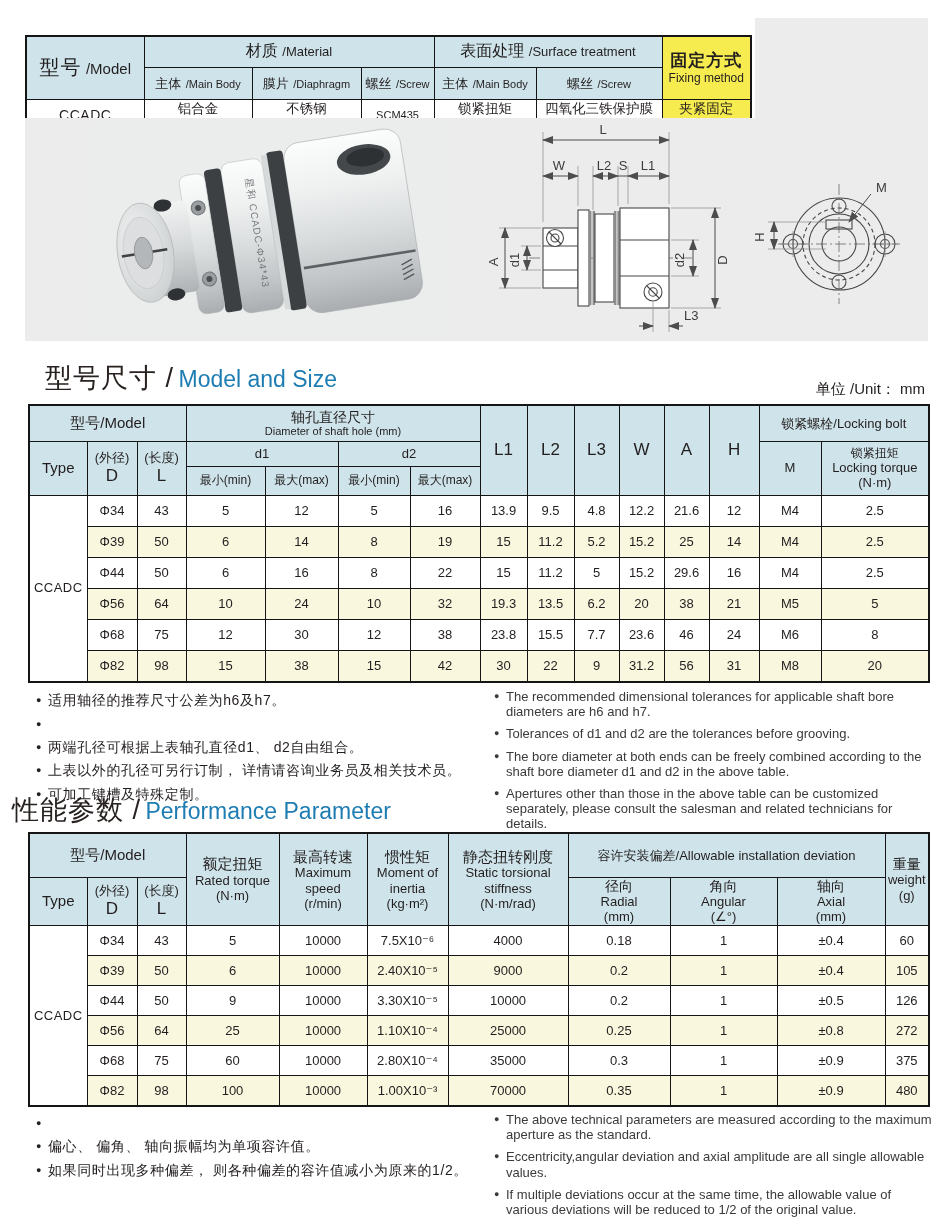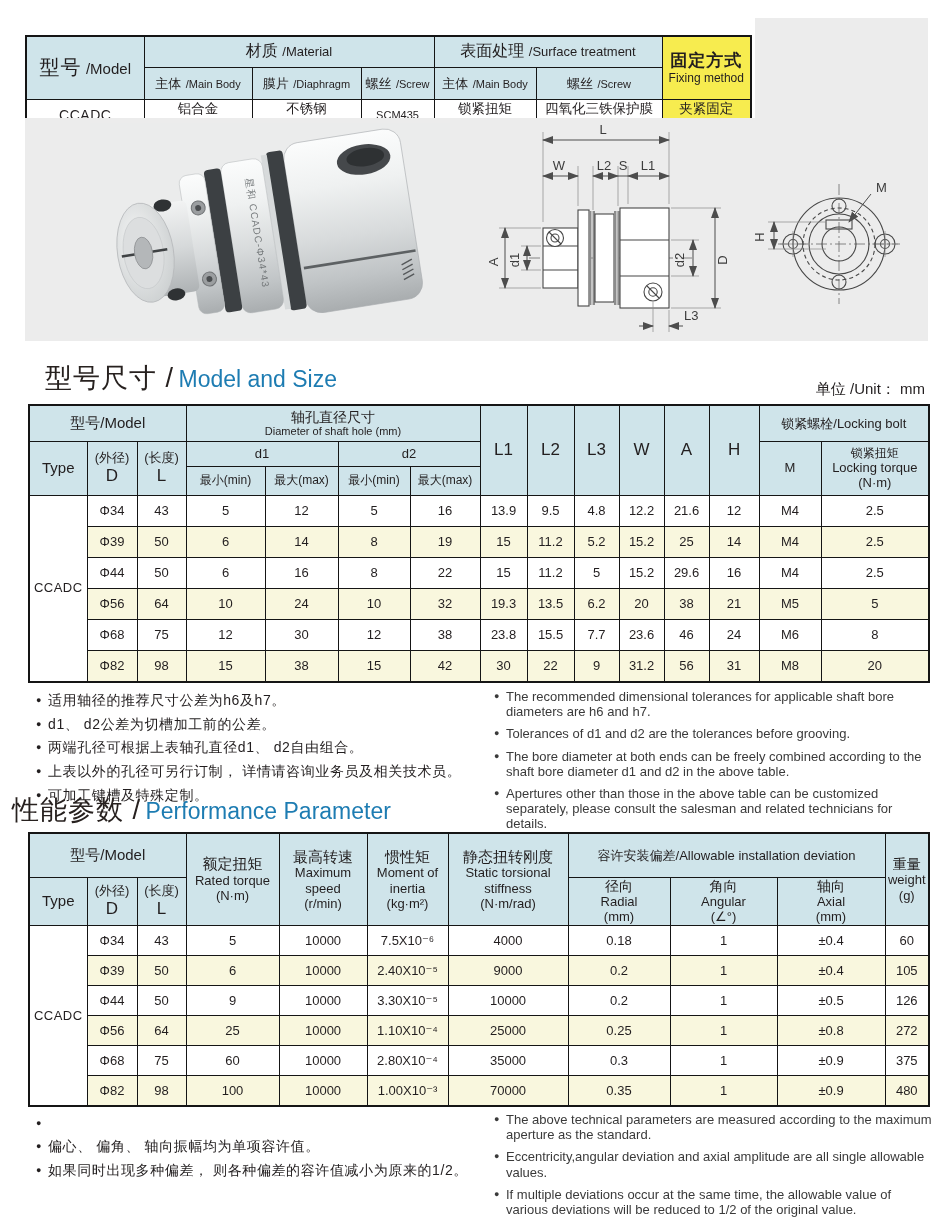--- a/index.html
+++ b/index.html
@@ -490,21 +490,20 @@
     </tbody>
 </table>
 
 <ul class="notes zh abs" style="left:36px;top:689px;width:448px;">
     <li>
       <span class="bullet">●</span>
       <span>适用轴径的推荐尺寸公差为h6及h7。</span>
     </li>
     <li>
       <span class="bullet">●</span>
-      <span>d1、 d2公差为切槽加工前的公差。</span>
     </li>
     <li>
       <span class="bullet">●</span>
       <span>两端孔径可根据上表轴孔直径d1、 d2自由组合。</span>
     </li>
     <li>
       <span class="bullet">●</span>
       <span>上表以外的孔径可另行订制， 详情请咨询业务员及相关技术员。</span>
     </li>
     <li>

